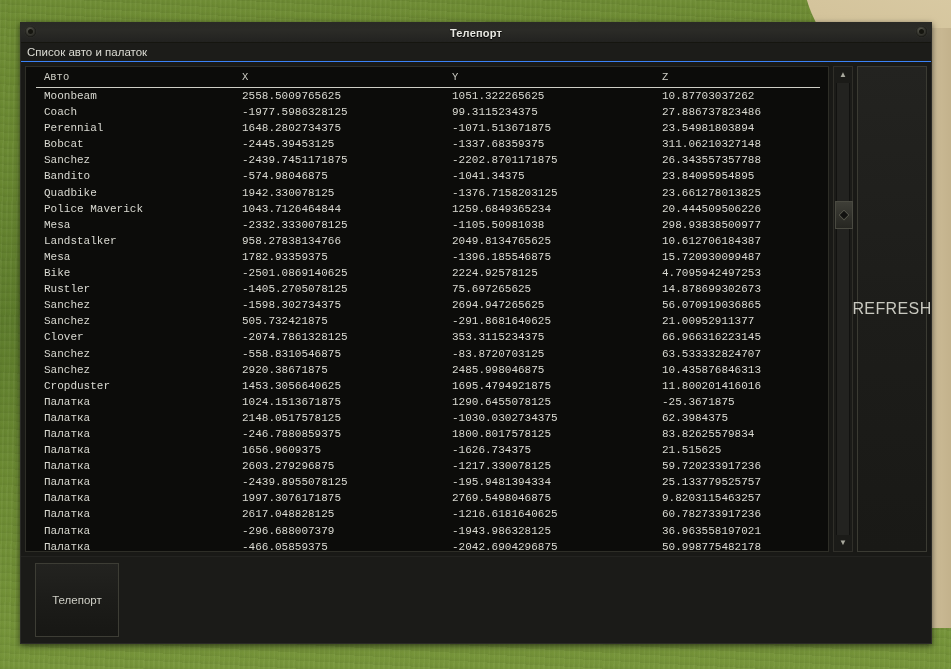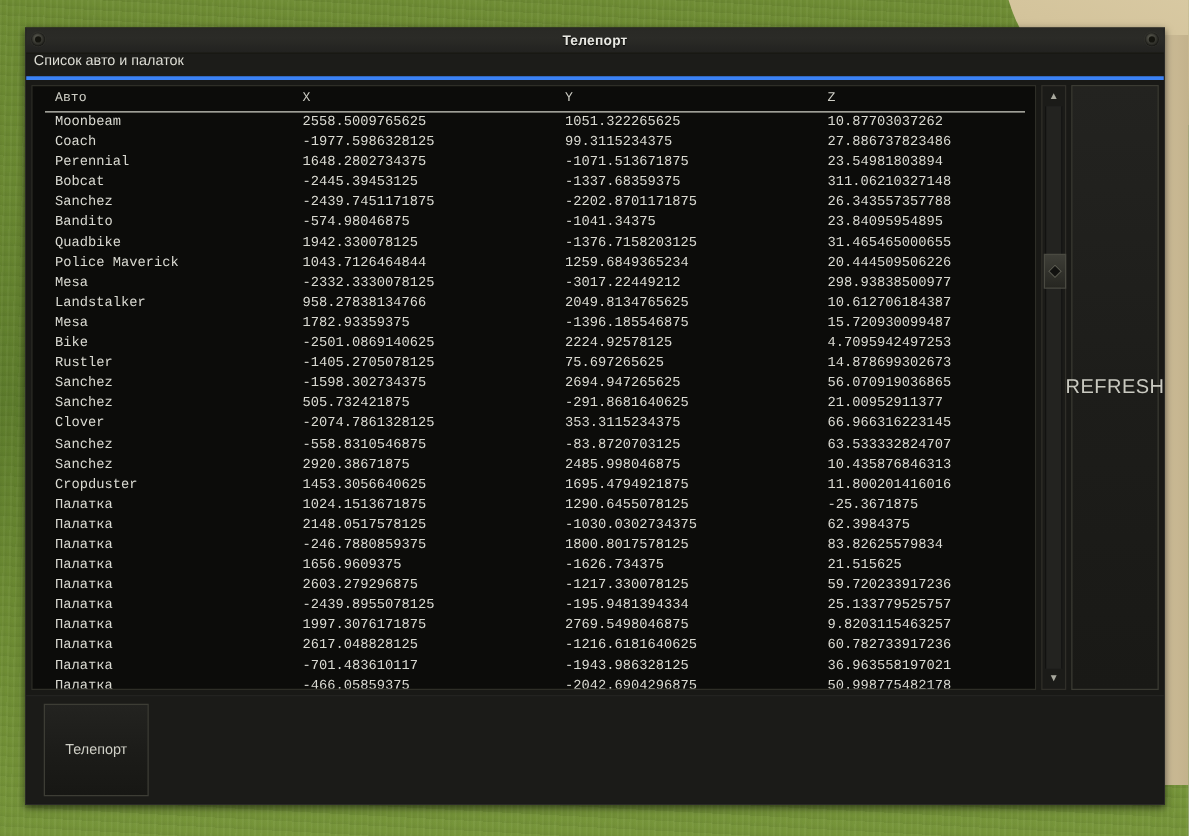--- a/index.html
+++ b/index.html
@@ -100,23 +100,23 @@
     width: 5px; height: 5px;
     border-radius: 50%;
     background: #15150f;
   }
 
   #subtitle-bar {
     height: 18px;
     flex: 0 0 18px;
     background: #1c1c19;
     display: flex;
-    align-items: flex-start;
+    align-items: center;
     padding-left: 6px;
-    border-bottom: 3px solid #3b82f6;
+    border-bottom: 1px solid #3b82f6;
   }
   #subtitle-text {
     color: #dcdcd4;
     font-size: 11.5px;
   }
 
   #body-area {
     flex: 1 1 auto;
     display: flex;
     padding: 4px;
@@ -326,32 +326,32 @@
             <div class="row">
               <span class="col-name">Bandito</span>
               <span class="col-x">-574.98046875</span>
               <span class="col-y">-1041.34375</span>
               <span class="col-z">23.84095954895</span>
             </div>
             <div class="row">
               <span class="col-name">Quadbike</span>
               <span class="col-x">1942.330078125</span>
               <span class="col-y">-1376.7158203125</span>
-              <span class="col-z">31.465465000655</span>
+              <span class="col-z">23.661278013825</span>
             </div>
             <div class="row">
               <span class="col-name">Police Maverick</span>
               <span class="col-x">1043.7126464844</span>
               <span class="col-y">1259.6849365234</span>
               <span class="col-z">20.444509506226</span>
             </div>
             <div class="row">
               <span class="col-name">Mesa</span>
               <span class="col-x">-2332.3330078125</span>
-              <span class="col-y">-3017.22449212</span>
+              <span class="col-y">-1105.50981038</span>
               <span class="col-z">298.93838500977</span>
             </div>
             <div class="row">
               <span class="col-name">Landstalker</span>
               <span class="col-x">958.27838134766</span>
               <span class="col-y">2049.8134765625</span>
               <span class="col-z">10.612706184387</span>
             </div>
             <div class="row">
               <span class="col-name">Mesa</span>
@@ -450,21 +450,21 @@
               <span class="col-z">9.8203115463257</span>
             </div>
             <div class="row">
               <span class="col-name">Палатка</span>
               <span class="col-x">2617.048828125</span>
               <span class="col-y">-1216.6181640625</span>
               <span class="col-z">60.782733917236</span>
             </div>
             <div class="row">
               <span class="col-name">Палатка</span>
-              <span class="col-x">-701.483610117</span>
+              <span class="col-x">-296.688007379</span>
               <span class="col-y">-1943.986328125</span>
               <span class="col-z">36.963558197021</span>
             </div>
             <div class="row">
               <span class="col-name">Палатка</span>
               <span class="col-x">-466.05859375</span>
               <span class="col-y">-2042.6904296875</span>
               <span class="col-z">50.998775482178</span>
             </div>
           </div>

